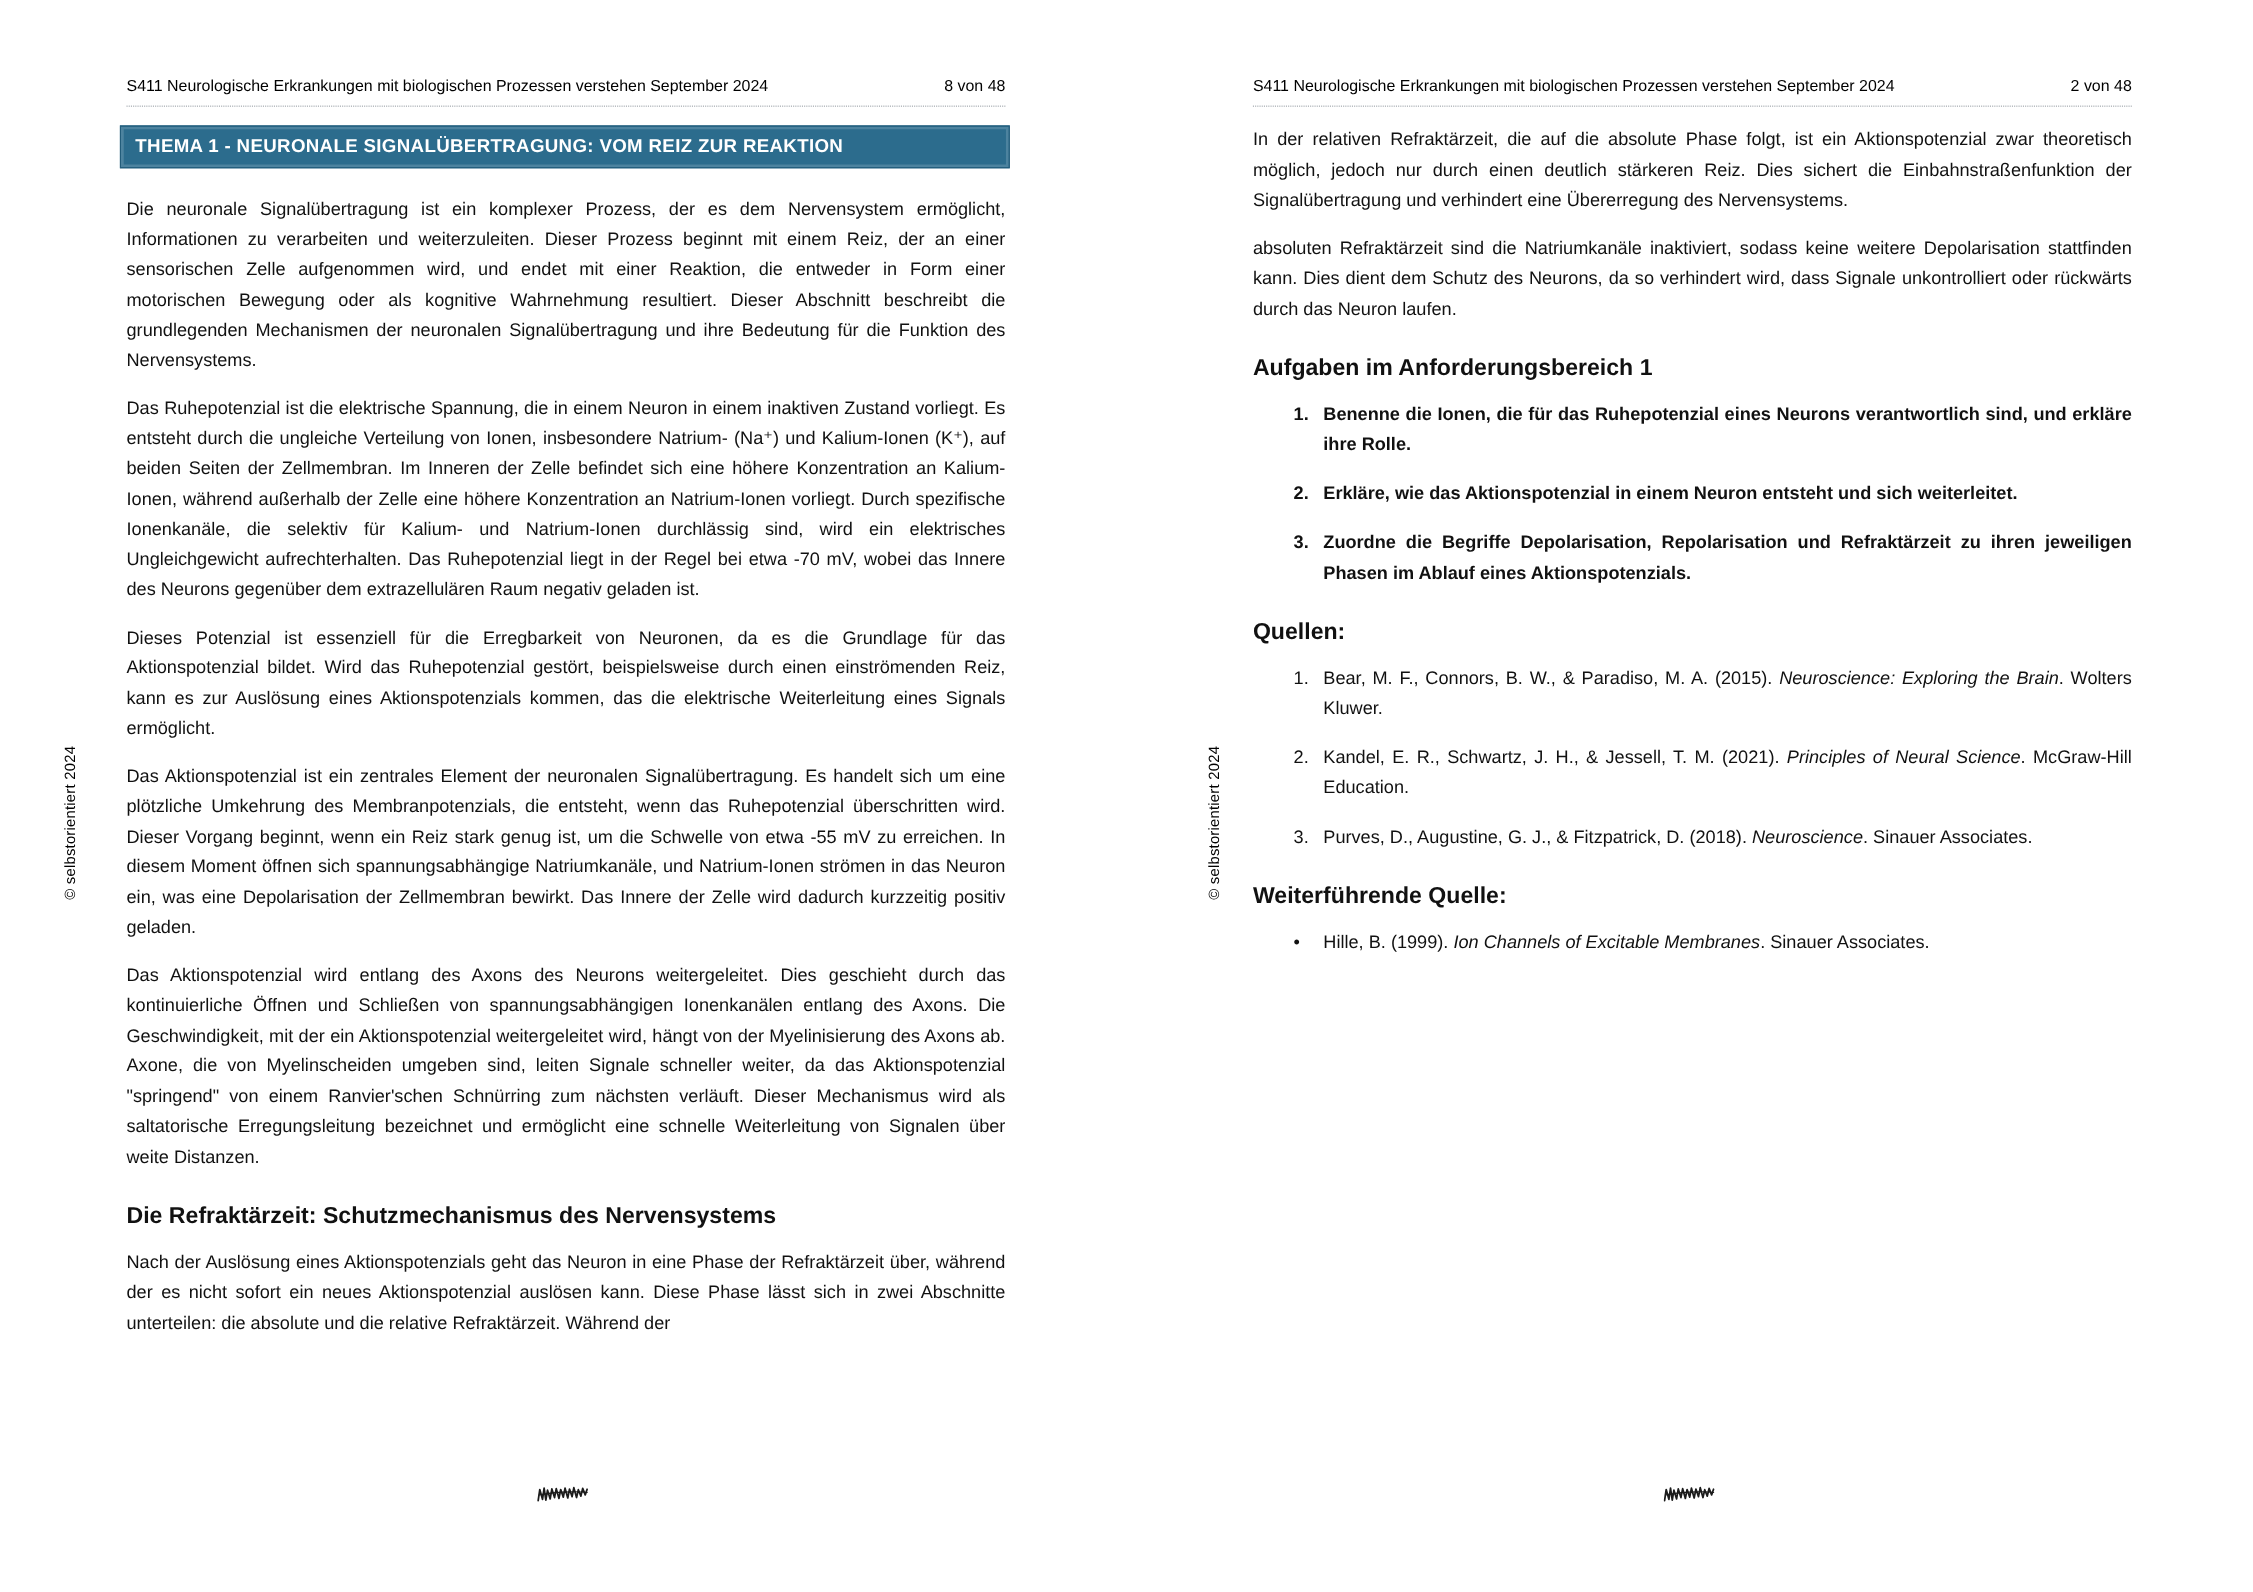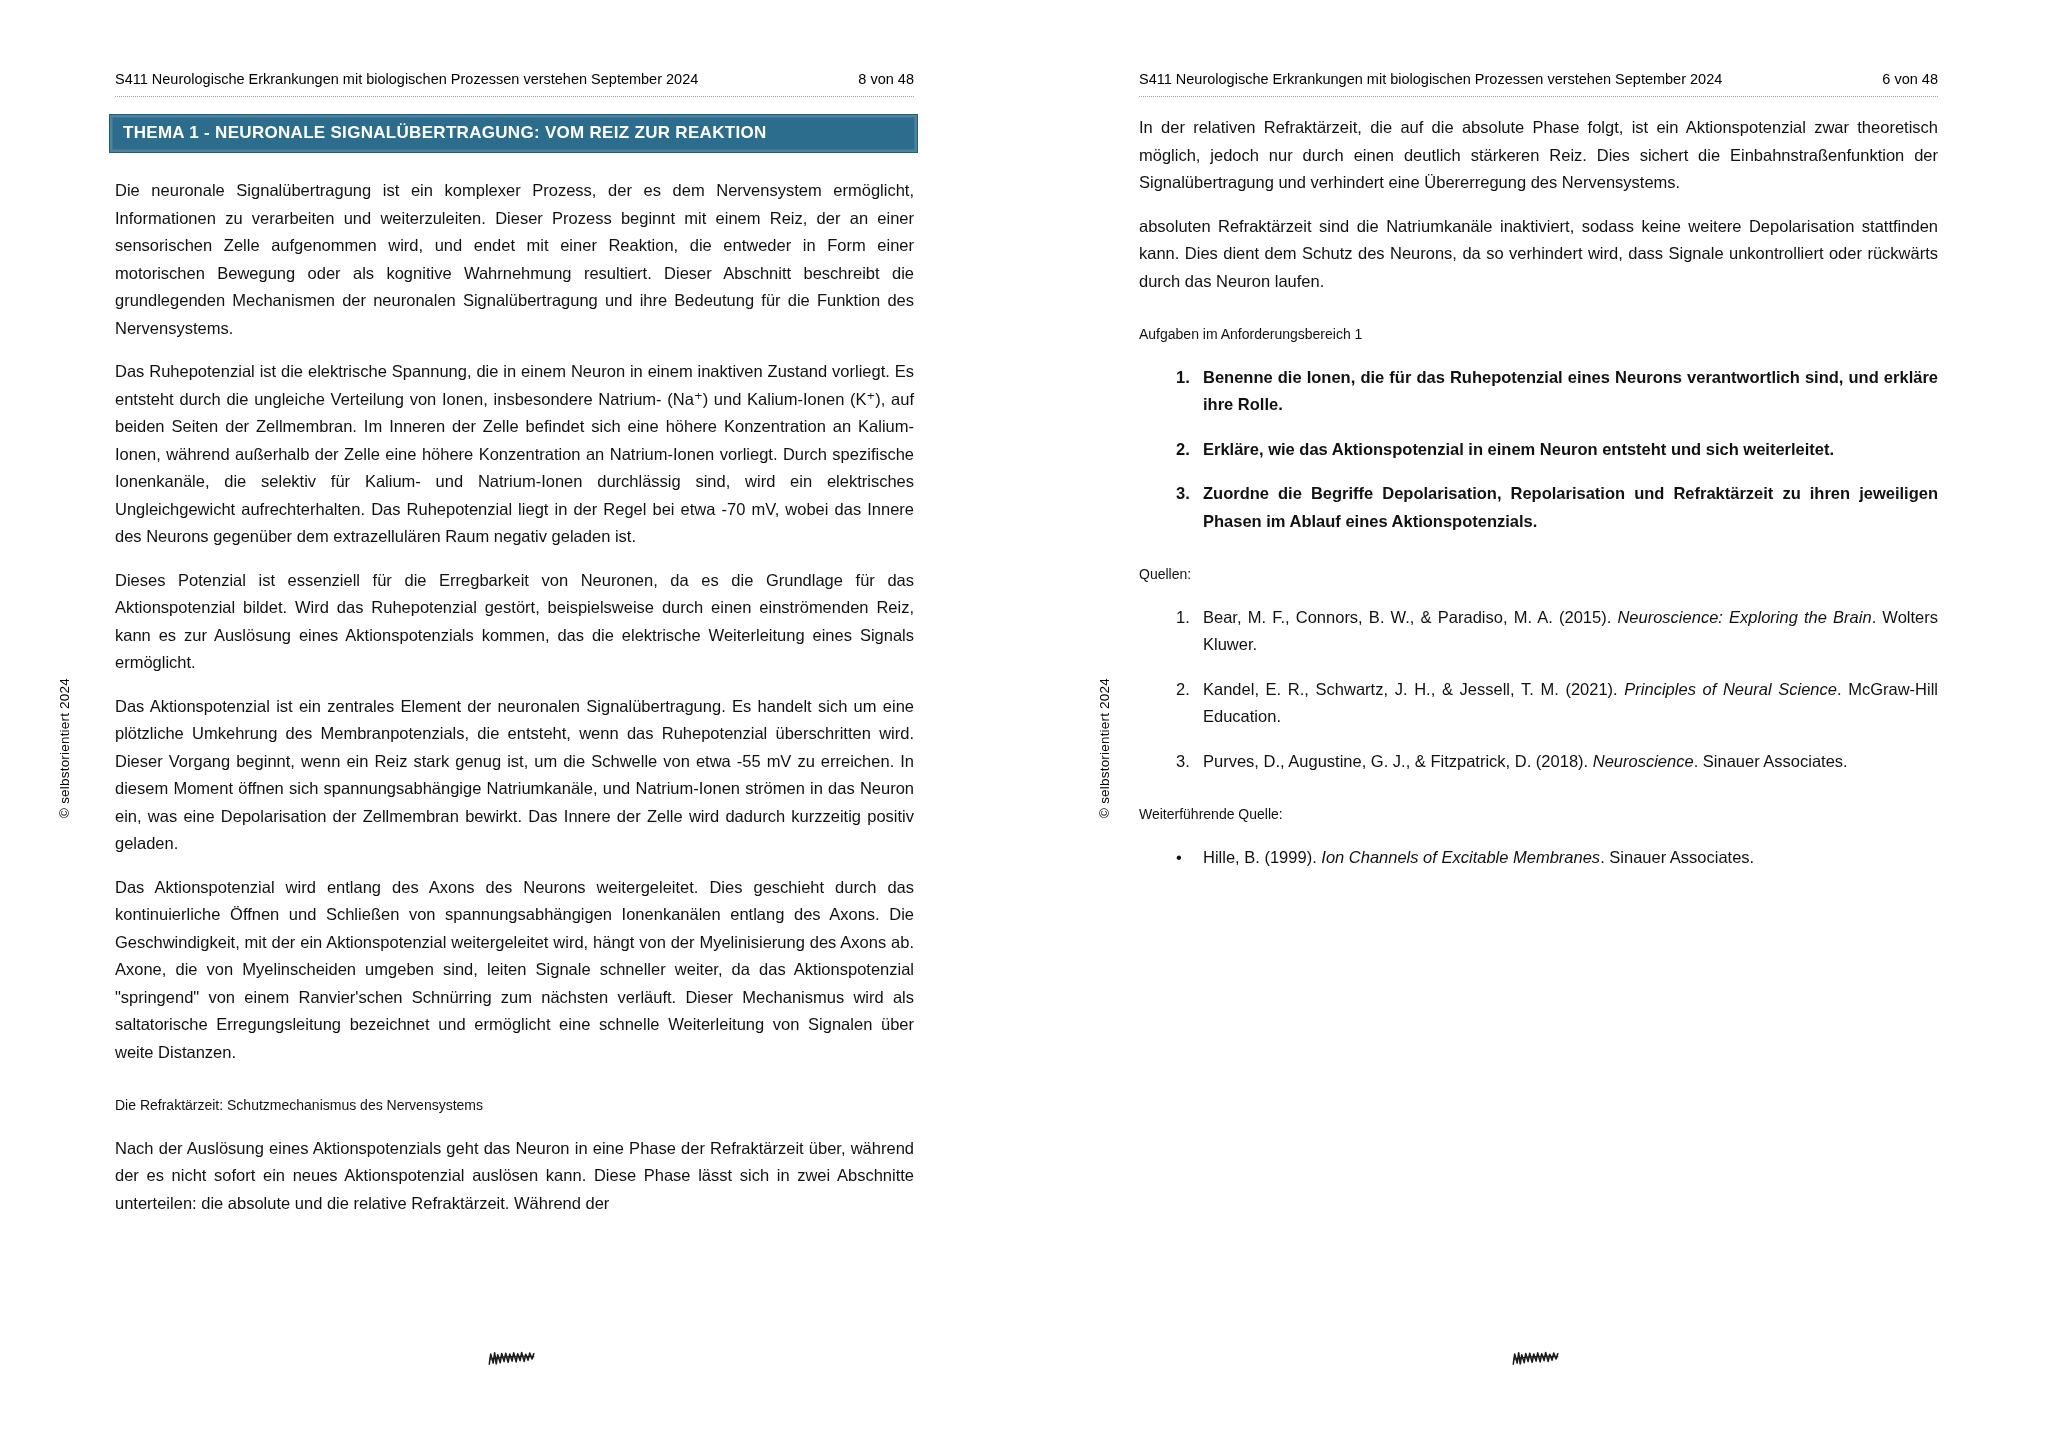--- a/index.html
+++ b/index.html
@@ -38,21 +38,21 @@
     margin:0 -4px 24px -6px;
   }
 
   p.body-p{
     font-size:16.5px;line-height:27.5px;
     text-align:justify;
     margin:0 0 16px 0;
   }
   p.body-p:last-of-type{margin-bottom:0;}
   h3.sec-h{
-    font-size:14px;line-height:27.5px;font-weight:400;
+    font-size:21px;line-height:27.5px;font-weight:700;
     margin:26px 0 15px 0;
   }
 
   
   .li{display:flex;margin:0 0 17px 0;font-size:16.5px;line-height:27.5px;}
   .li .mark{flex:0 0 64px;box-sizing:border-box;padding-left:37px;}
   .li .txt{flex:1 1 auto;text-align:justify;}
   .li.bold .mark,.li.bold .txt{font-weight:700;}
   .src .txt i{}
 
@@ -107,21 +107,21 @@
       <svg viewBox="0 0 48 20" aria-hidden="true">
         <path d="M1 14 L3 4 L5 13 L7 3 L8 14 L10 5 L12 13 L14 4 L16 12 L18 4 L20 13 L22 5 L24 12 L26 4 L28 13 L30 5 L32 12 L34 4 L36 13 L38 6 L40 12 L42 5 L44 11 L46 6" fill="none" stroke="#1c1c1c" stroke-width="1.6" stroke-linejoin="round" stroke-linecap="round"></path>
         <path d="M2 9 C12 7, 36 7, 46 9" fill="none" stroke="#1c1c1c" stroke-width="1" stroke-linecap="round"></path>
       </svg>
     </div>
   </section>
 
   <section class="page page-right">
     <header class="page-header">
       <span>S411 Neurologische Erkrankungen mit biologischen Prozessen verstehen September 2024</span>
-      <span class="pnum">6 von 48</span>
+      <span class="pnum">2 von 48</span>
     </header>
 
     <div class="copyright">© selbstorientiert 2024</div>
 
     <div class="page-body">
       <p class="body-p">In der relativen Refraktärzeit, die auf die absolute Phase folgt, ist ein Aktionspotenzial zwar theoretisch möglich, jedoch nur durch einen deutlich stärkeren Reiz. Dies sichert die Einbahnstraßenfunktion der Signalübertragung und verhindert eine Übererregung des Nervensystems.</p>
       <p class="body-p">absoluten Refraktärzeit sind die Natriumkanäle inaktiviert, sodass keine weitere Depolarisation stattfinden kann. Dies dient dem Schutz des Neurons, da so verhindert wird, dass Signale unkontrolliert oder rückwärts durch das Neuron laufen.</p>
 
       <h3 class="sec-h">Aufgaben im Anforderungsbereich 1</h3>
 

